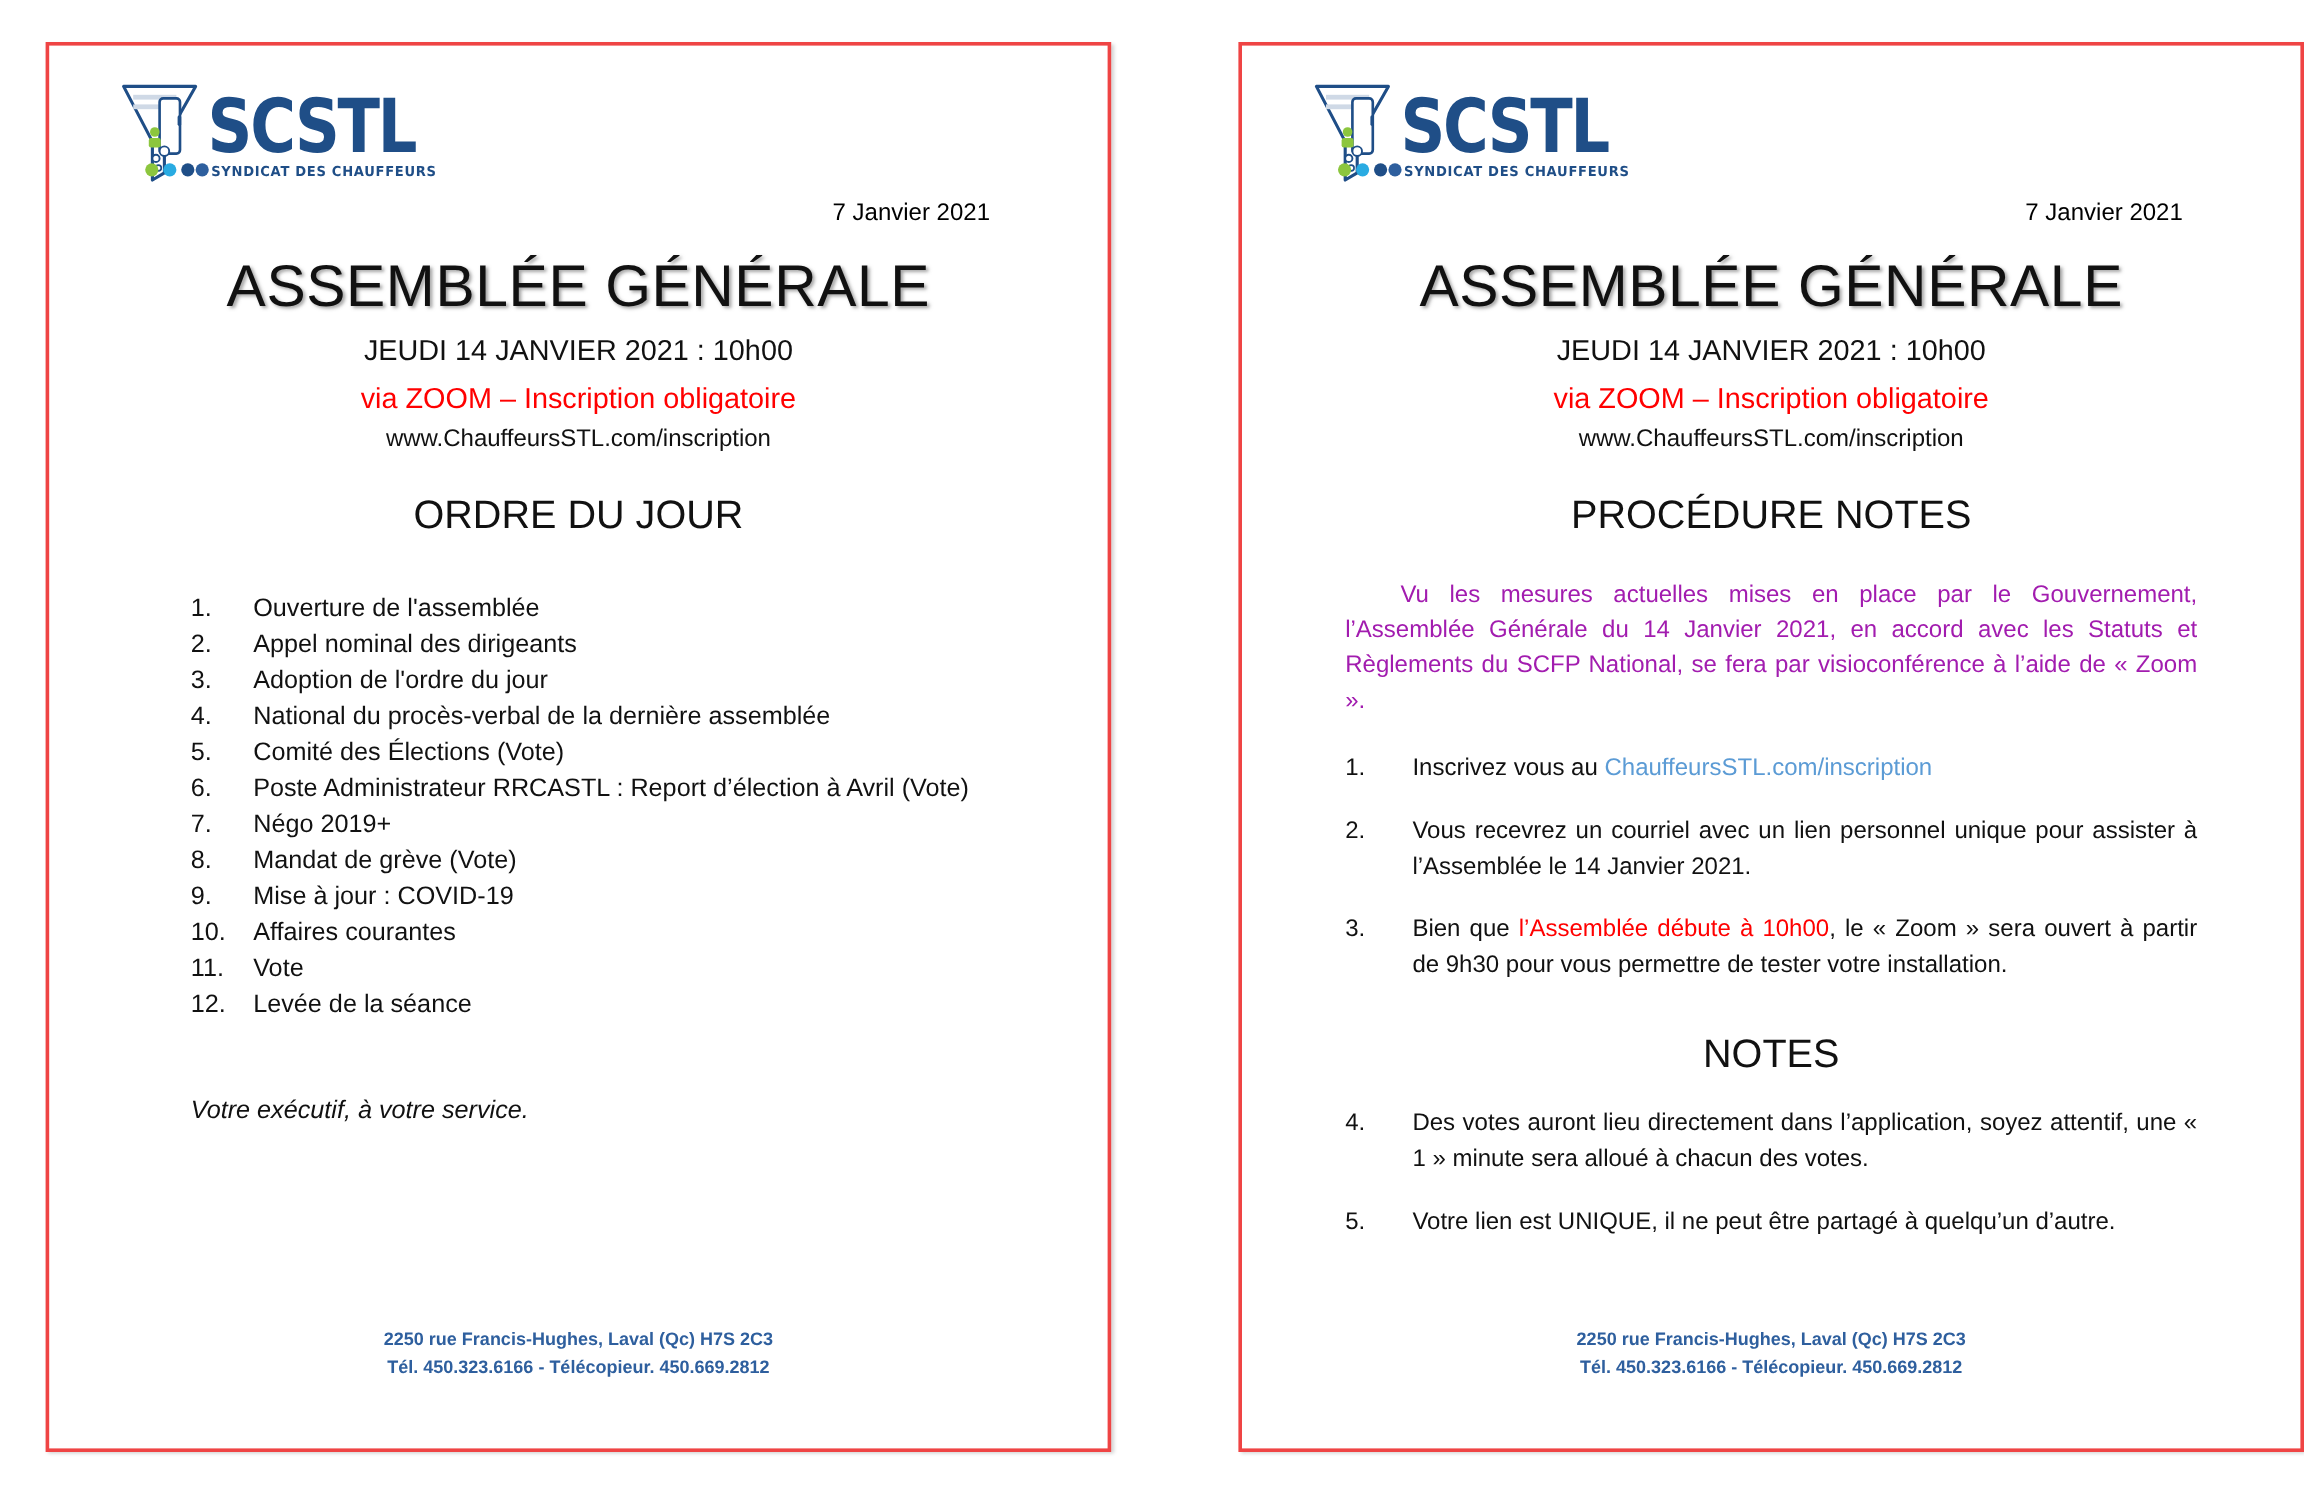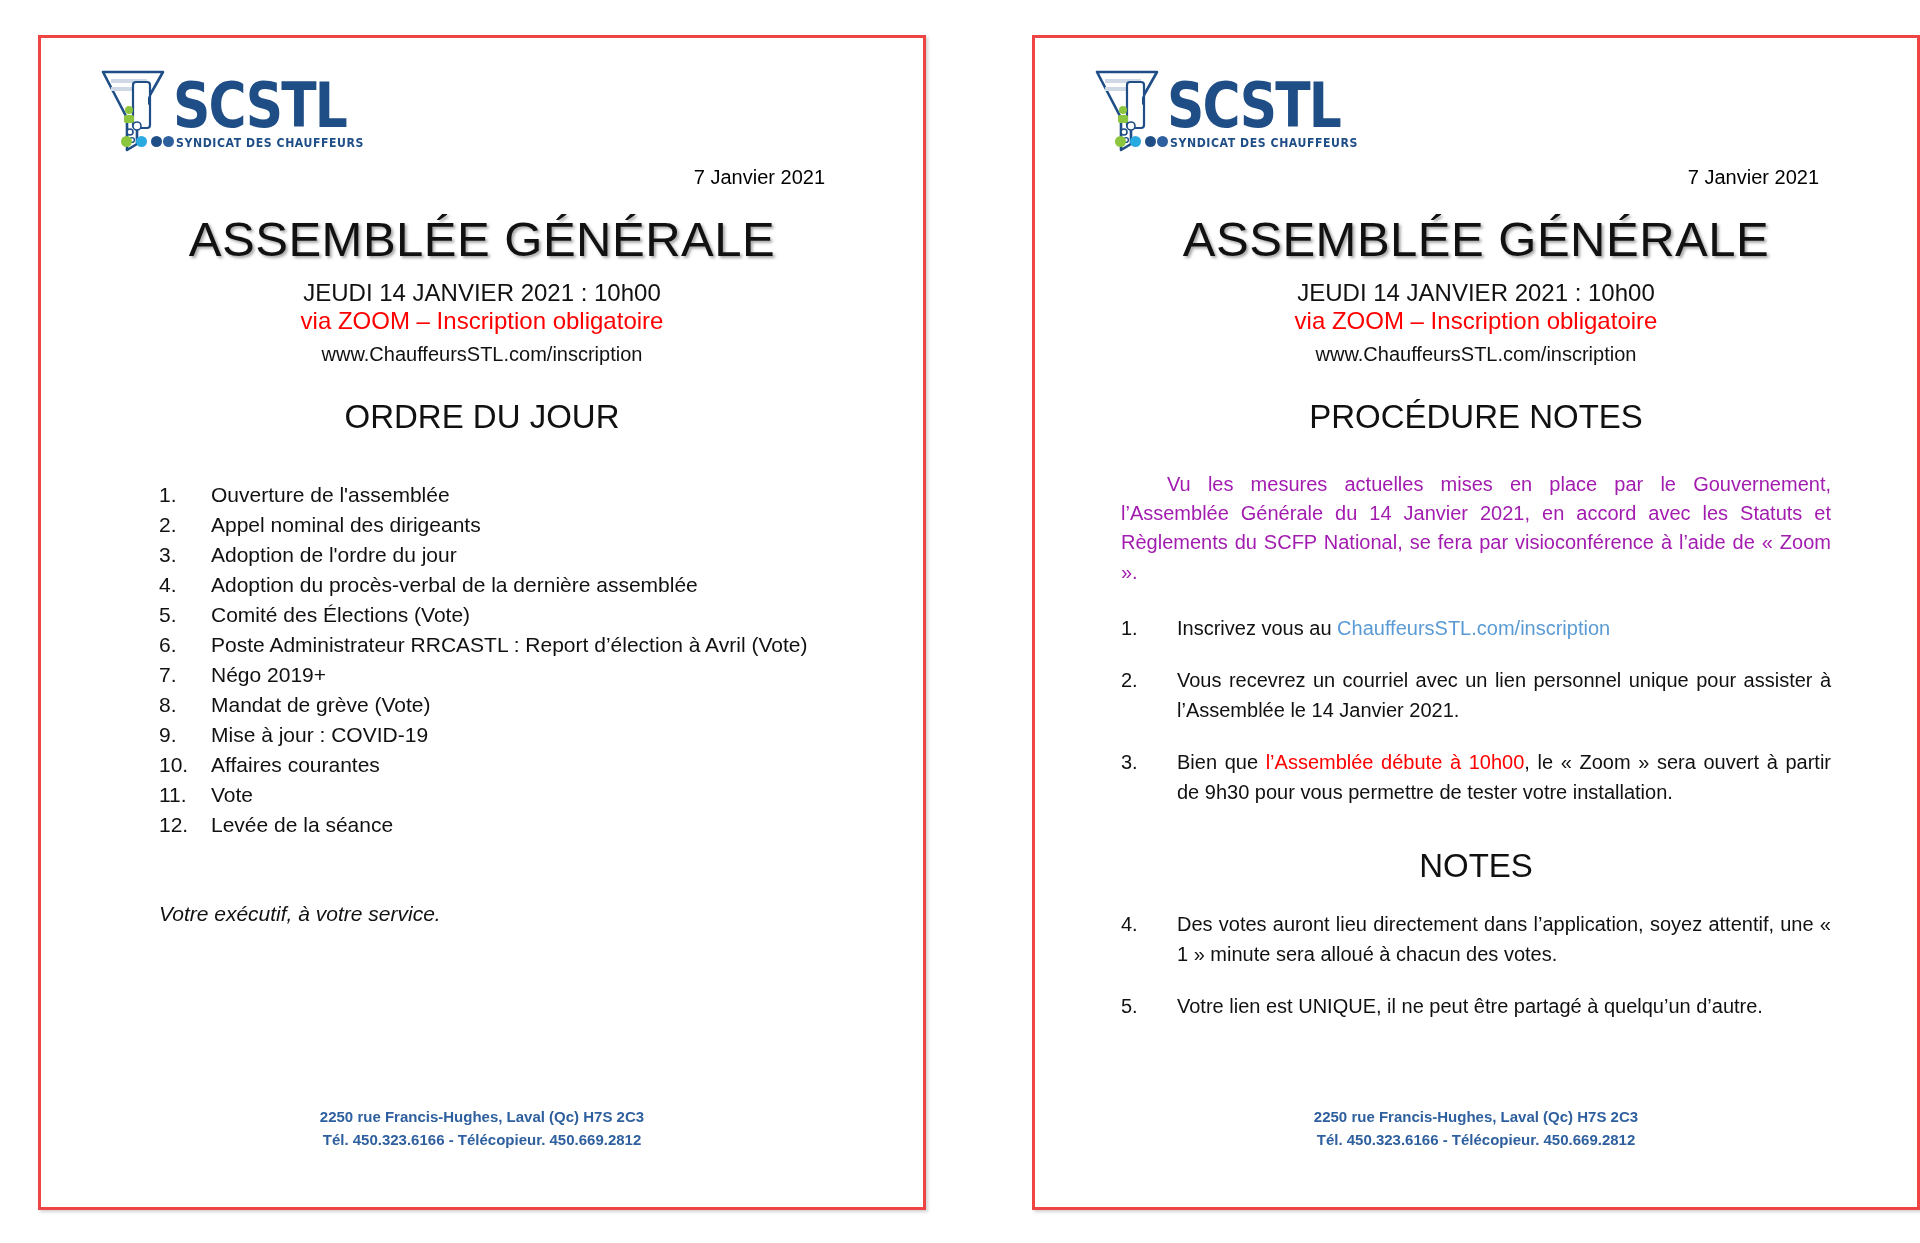--- a/index.html
+++ b/index.html
@@ -121,21 +121,21 @@
     text-shadow: 2px 2px 3px rgba(90,90,90,0.55);
     font-family: Liberation Sans, sans-serif;
     font-weight: normal;
   }
   .sub-line {
     text-align: center;
     font-size: 24px;
     margin-top: 12px;
     color: #111;
   }
-  .sub-line.red { color: #ff0000; margin-top: 0; }
+  .sub-line.red { color: #ff0000; margin-top: 12px; }
   .sub-line.small { font-size: 20px; margin-top: 8px; }
 
   .section-title {
     text-align: center;
     font-size: 33px;
     color: #111;
     margin-top: 32px;
     font-weight: normal;
   }
   .section-title.notes { margin-top: 40px; font-size: 33px; }
@@ -263,21 +263,21 @@
         <li>
             <span class="num">2.</span>
             <span>Appel nominal des dirigeants</span>
           </li>
         <li>
             <span class="num">3.</span>
             <span>Adoption de l'ordre du jour</span>
           </li>
         <li>
             <span class="num">4.</span>
-            <span>Adoption du procès-verbal de la dernière assemblée</span>
+            <span>National du procès-verbal de la dernière assemblée</span>
           </li>
         <li>
             <span class="num">5.</span>
             <span>Comité des Élections (Vote)</span>
           </li>
         <li>
             <span class="num">6.</span>
             <span>Poste Administrateur RRCASTL : Report d’élection à Avril (Vote)</span>
           </li>
         <li>

